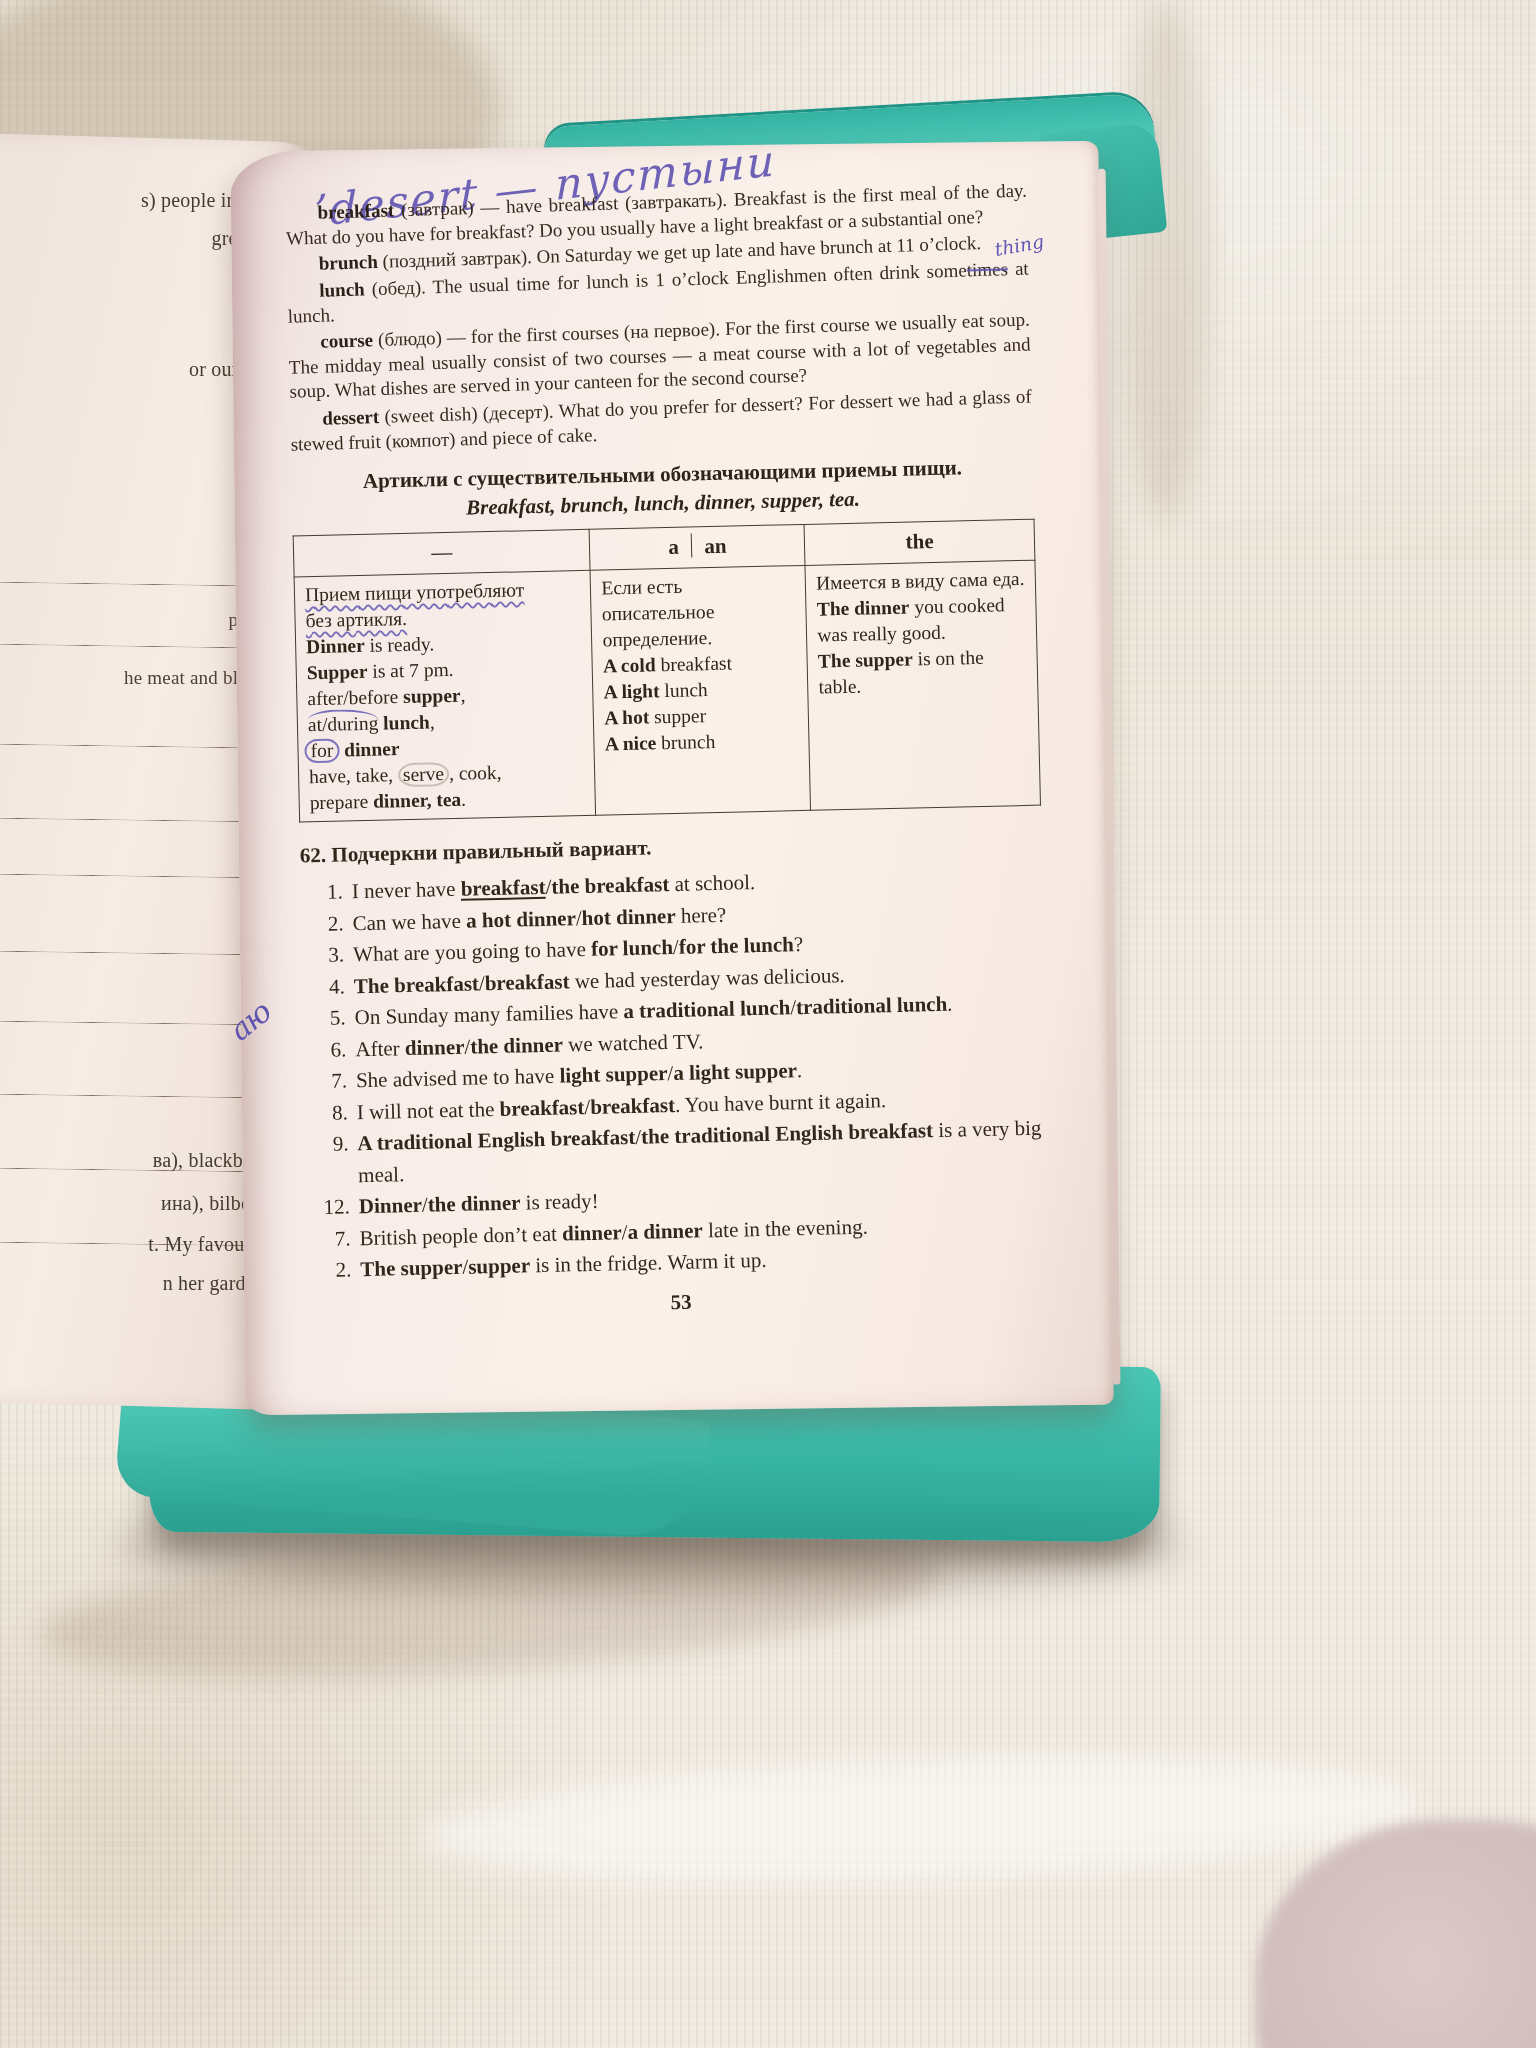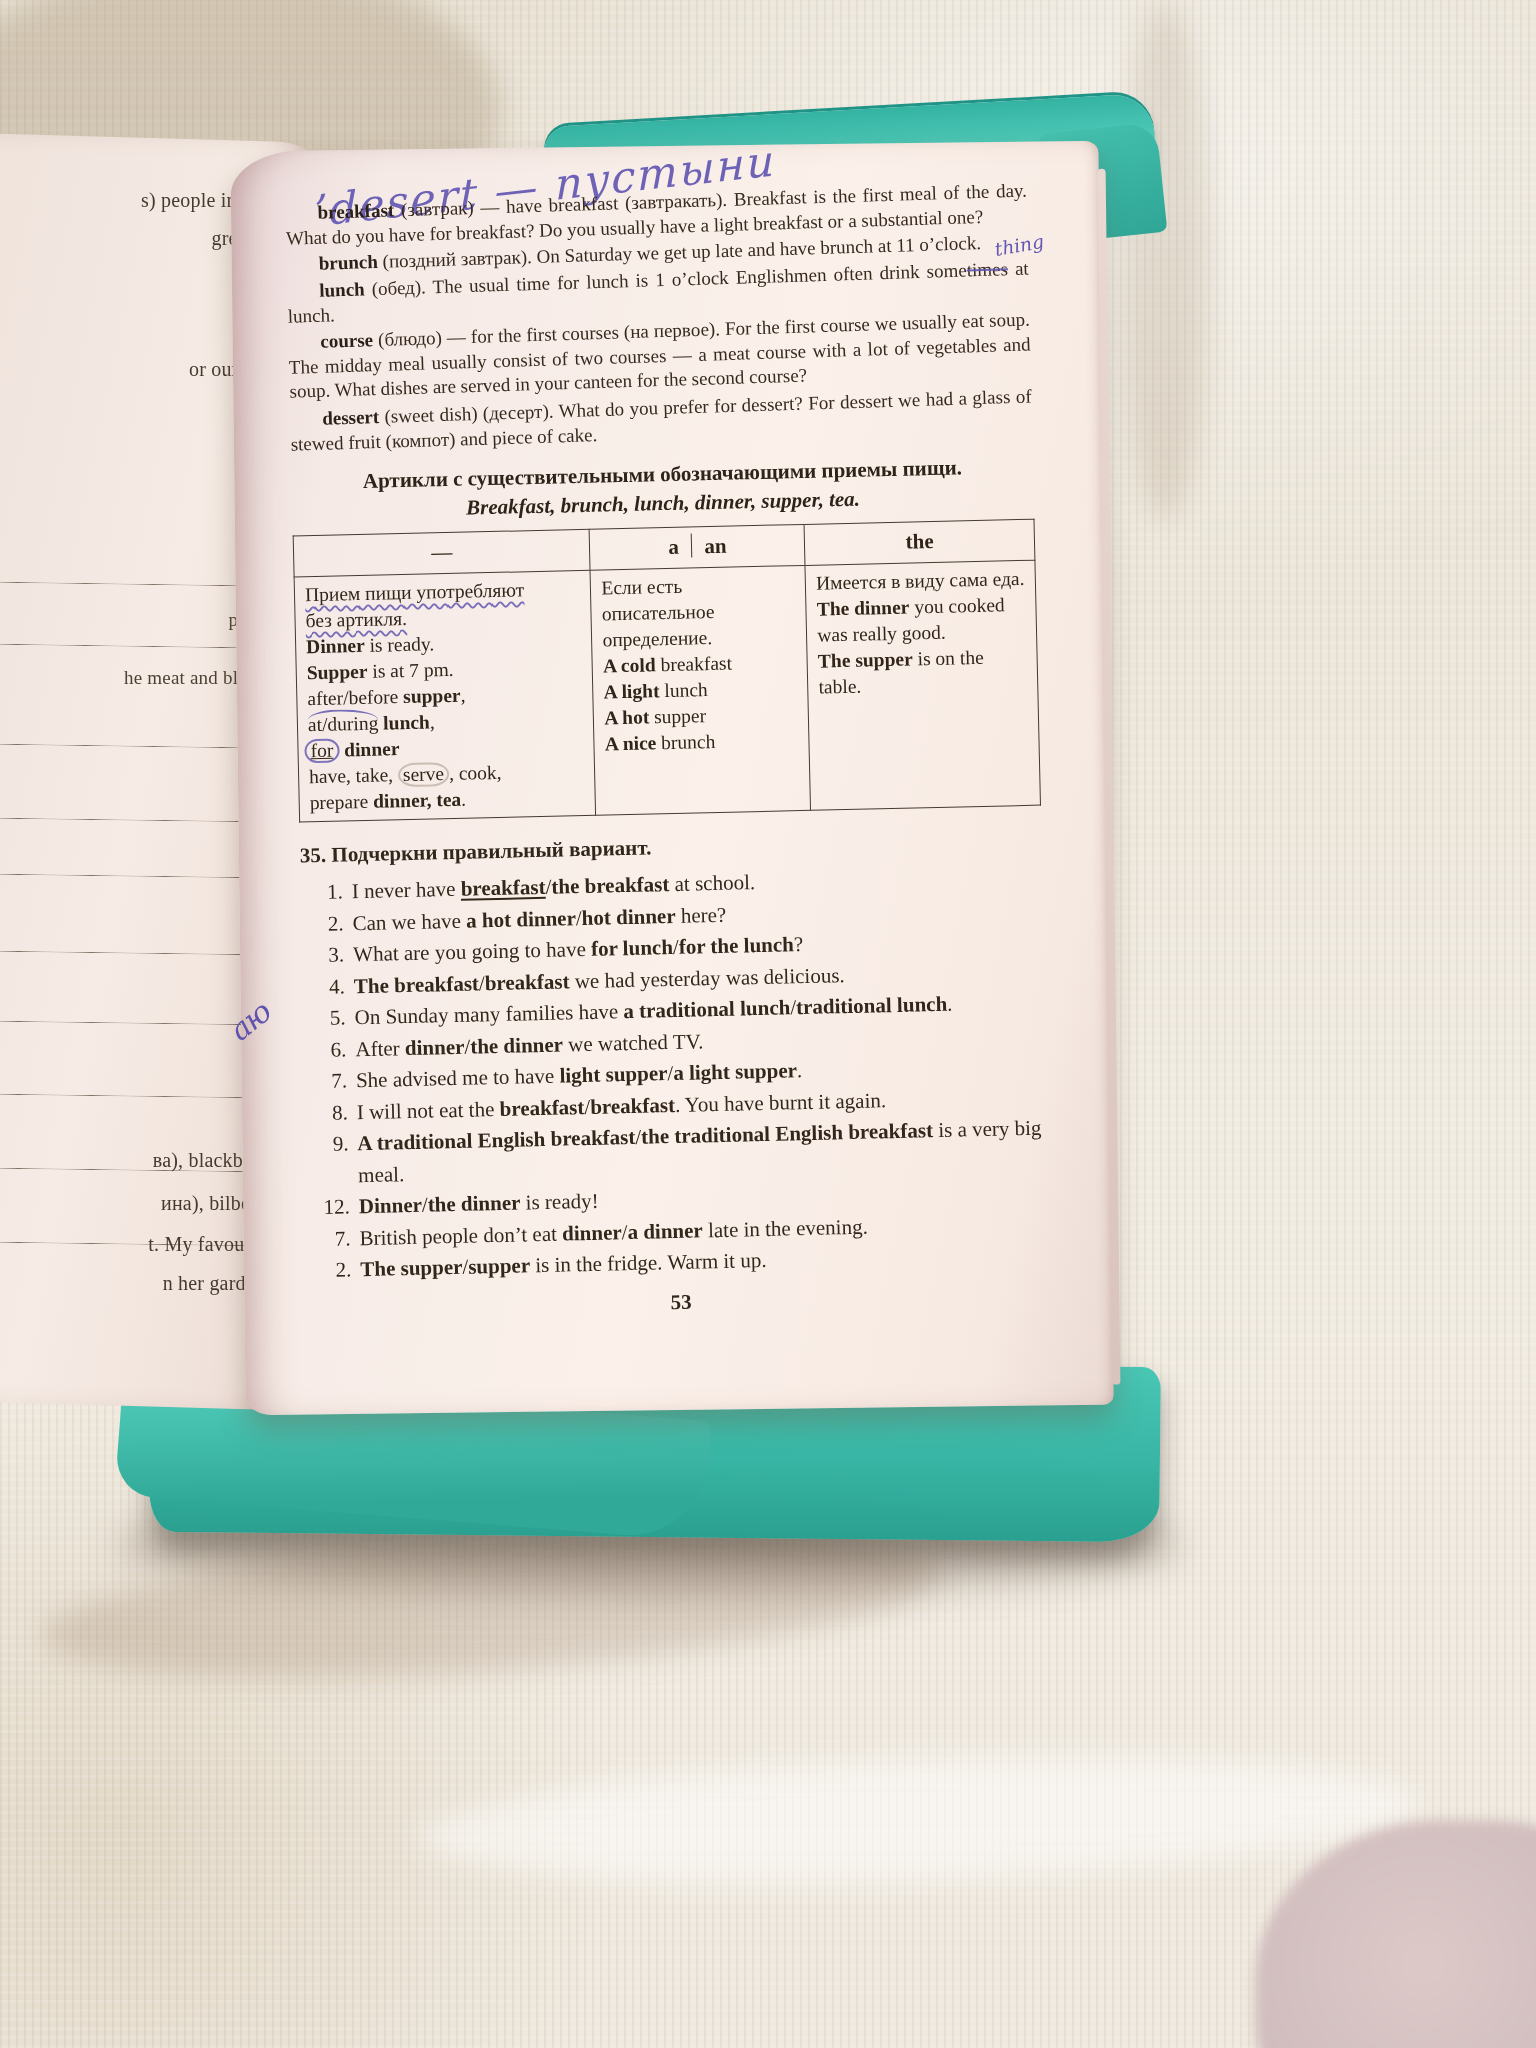--- a/index.html
+++ b/index.html
@@ -76,21 +76,21 @@
   table.articles{border-collapse:collapse;width:100%;font-size:19.5px;line-height:1.33;color:#312519;}
   table.articles th,table.articles td{border:1.7px solid #453a30;padding:5px 10px;vertical-align:top;text-align:left;}
   table.articles th{text-align:center;font-size:21px;padding:6px 4px;}
   .vbar{display:inline-block;width:0;border-left:1.7px solid #453a30;height:1.1em;vertical-align:-3px;margin:0 7px;}
   col.c1{width:40%;}col.c2{width:29%;}col.c3{width:31%;}
   .pen-wavy{text-decoration:underline;text-decoration-style:wavy;text-decoration-color:rgba(98,87,178,.85);
     text-decoration-thickness:1.6px;text-underline-offset:4px;}
   .pen-top{display:inline-block;border-top:2.4px solid rgba(98,87,178,.85);
     border-radius:70% 90% 0 0/16px 18px 0 0;margin-top:-2px;}
   .pen-ring{display:inline-block;border:2.2px solid rgba(98,87,178,.8);border-radius:55%/75%;
-    padding:0 4px;margin-left:-4px;line-height:1.02;text-decoration:underline;}
+    padding:0 4px;margin-left:-4px;line-height:1.02;}
   .pencil-ring{display:inline-block;border:2px solid rgba(150,132,120,.45);border-radius:55%/80%;
     padding:0 3px;line-height:1.02;}
   .hand-margin{position:absolute;left:-12px;top:852px;font-family:"DejaVu Serif",serif;font-style:italic;
     font-size:30px;color:#5e53ae;transform:rotate(-38deg);letter-spacing:-1px;}
 
   .exercise{margin-top:18px;font-size:21px;line-height:1.5;color:#33271b;}
   .ex-title{margin:0 0 6px 0;font-weight:bold;font-size:21px;}
   .ex-item{display:flex;}
   .ex-num{flex:none;width:42px;text-align:right;padding-right:9px;}
   .ex-text{flex:1;}
@@ -176,21 +176,21 @@
           <tr>
             <td><span class="pen-wavy">Прием пищи употребляют<br>без артикля.</span><br><b>Dinner</b> is ready.<br><b>Supper</b> is at 7 pm.<br>after/before <b>supper</b>,<br><span class="pen-top">at/during</span> <b>lunch</b>,<br><span class="pen-ring">for</span> <b>dinner</b><br>have, take, <span class="pencil-ring">serve</span>, cook,<br>prepare <b>dinner, tea</b>.</td>
             <td>Если есть<br>описательное<br>определение.<br><b>A cold</b> breakfast<br><b>A light</b> lunch<br><b>A hot</b> supper<br><b>A nice</b> brunch</td>
             <td>Имеется в виду сама еда.<br><b>The dinner</b> you cooked was really good.<br><b>The supper</b> is on the table.</td>
           </tr>
         </tbody>
       </table>
 
       <div class="exercise">
         <p class="ex-title">
-          <b>35.</b>
+          <b>62.</b>
           <span>Подчеркни правильный вариант.</span>
         </p>
         <div class="ex-item">
             <span class="ex-num">1.</span>
             <span class="ex-text">I never have <b><u>breakfast</u></b>/<b>the breakfast</b> at school.</span>
           </div>
         <div class="ex-item">
             <span class="ex-num">2.</span>
             <span class="ex-text">Can we have <b>a hot dinner</b>/<b>hot dinner</b> here?</span>
           </div>

